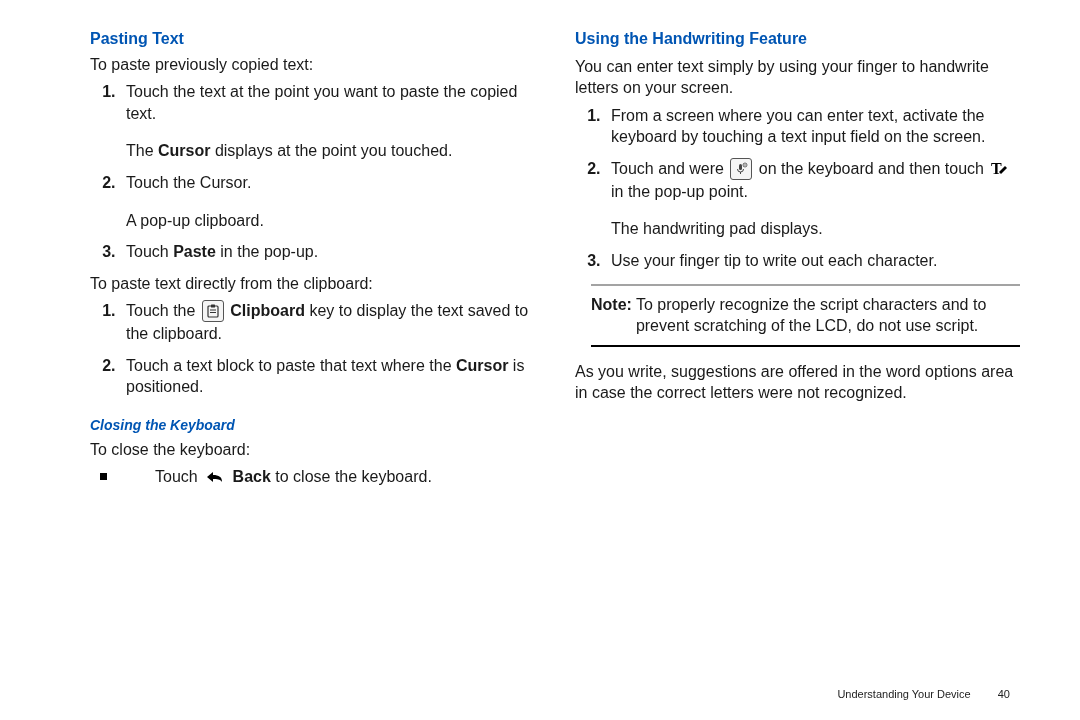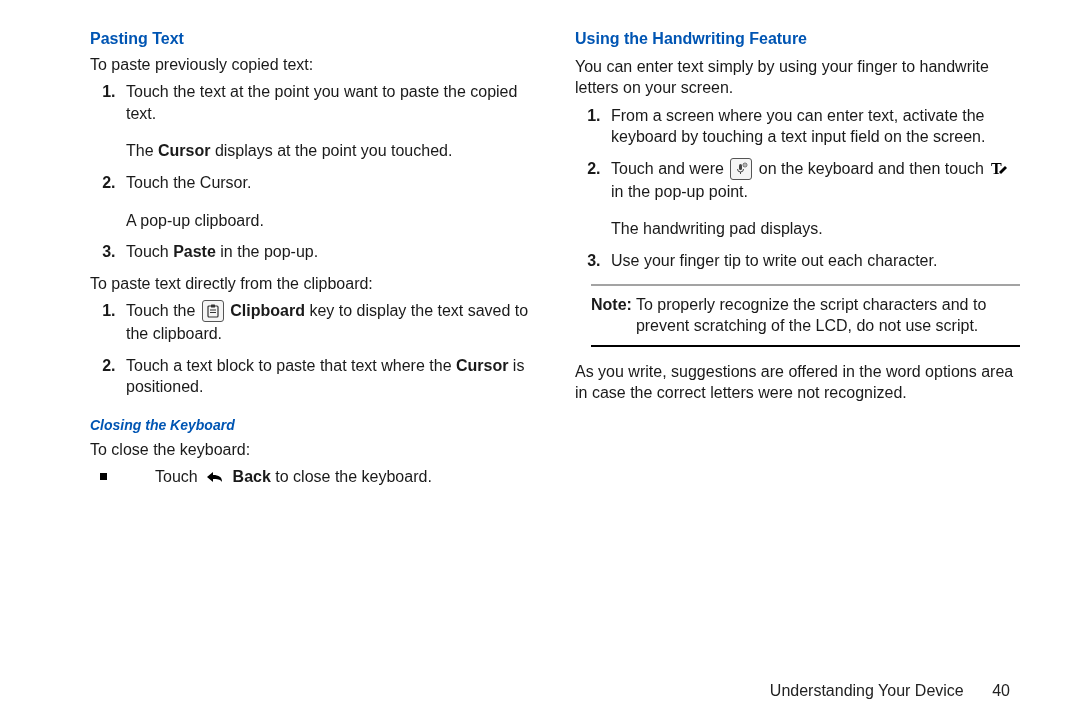--- a/index.html
+++ b/index.html
@@ -80,21 +80,21 @@
     margin: 12px 0 14px 16px;
   }
   .note-block .hang {
     display:flex;
   }
   .note-block .hang .lbl { font-weight:700; flex:none; margin-right:4px; }
   .footer {
     position:absolute;
     bottom: 20px;
     right: 70px;
-    font-size: 16px;
+    font-size: 11px;
     color:#222;
   }
   .footer .num { margin-left: 24px; }
   b { font-weight:700; }
 </style>
 </head>
 <body>
 
 <div class="page">
 

